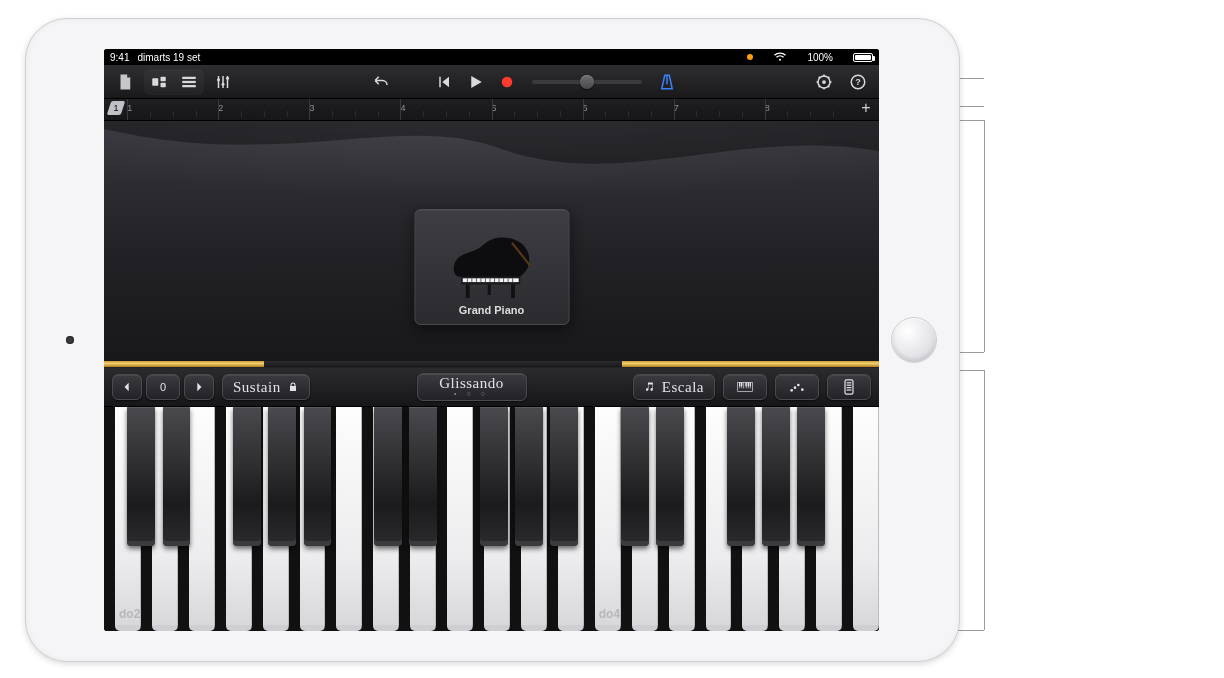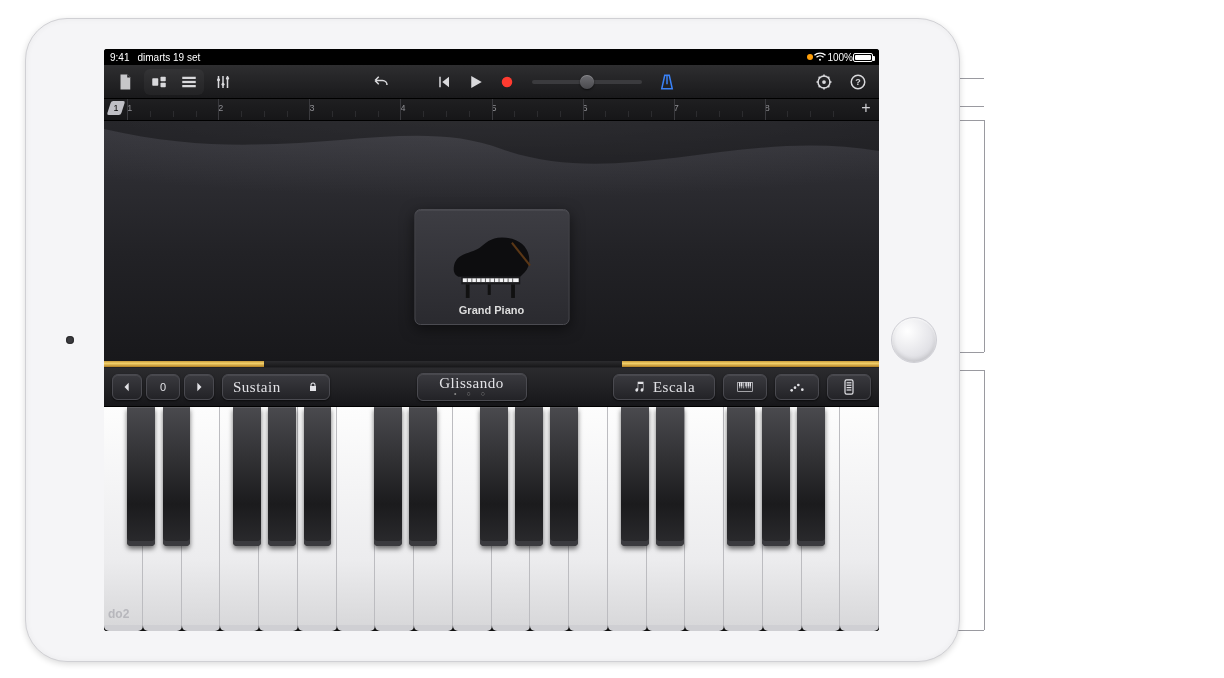--- a/index.html
+++ b/index.html
@@ -36,21 +36,21 @@
     display: flex; flex-direction: column;
   }
 
   
   .status {
     height: 16px; display: flex; align-items: center; justify-content: space-between;
     padding: 0 6px; color: #fff; font-size: 10px; font-weight: 500;
     background: #000;
   }
   .status .left { display: flex; gap: 8px; align-items: center; }
-  .status .right { display: flex; gap: 0; align-items: center; text-align: center; }
+  .status .right { display: flex; gap: 20px; align-items: center; text-align: center; }
   .dot-orange { width:6px; height:6px; border-radius:50%; background:#ff9f0a; }
   .wifi { display:inline-flex; }
   .battery {
     width: 20px; height: 9px; border:1px solid #fff; border-radius:2px; position:relative;
   }
   .battery::after { content:""; position:absolute; right:-3px; top:2px; width:2px; height:5px; background:#fff; border-radius:0 1px 1px 0;}
   .battery .fill { position:absolute; left:1px; top:1px; bottom:1px; right:1px; background:#fff; border-radius:1px;}
 
   
   .ctrlbar {
@@ -176,20 +176,21 @@
   .keyboard {
     flex:1; position:relative; background:#111;
   }
   .whites { position:absolute; inset:0; display:flex; }
   .wkey {
     flex:1; background: linear-gradient(#fdfdfd,#ececee 70%,#d8d8da);
     border-right:1px solid #bcbcc0;
     border-bottom: 6px solid #cfcfd3;
     position:relative;
     border-radius: 0 0 5px 5px;
+    margin-left: 11px;
   }
   .wkey .lbl {
     position:absolute; left:4px; bottom:4px; color:#b7b7bc; font-size:12px; font-weight:600;
   }
   .blacks { position:absolute; left:0; right:0; top:0; height:62%; pointer-events:none;}
   .bkey {
     position:absolute; top:0; width:3.6%; height:100%;
     background: linear-gradient(#4a4a4e,#1b1b1d 70%,#2b2b2e);
     border-radius: 0 0 4px 4px;
     box-shadow: 0 3px 5px rgba(0,0,0,.55), inset 0 -5px 0 #3b3b3f, inset 0 1px 0 rgba(255,255,255,.1);
@@ -418,33 +419,33 @@
             </div>
           <div class="pill" style="min-width:34px">
               <span>0</span>
             </div>
           <div class="pill">
               <svg viewBox="0 0 12 12" width="10" height="10">
                 <path fill="currentColor" d="M4 1l5 5-5 5z"></path>
               </svg>
             </div>
         </div>
-        <div class="pill lock" style="width:108px">
+        <div class="pill lock" style="width:88px">
           <span class="cursive">Sustain</span>
           <svg viewBox="0 0 24 24" width="12" height="12">
               <path fill="currentColor" d="M7 10V8a5 5 0 0110 0v2h1v10H6V10zm2 0h6V8a3 3 0 00-6 0z"></path>
             </svg>
         </div>
         <div class="flex"></div>
         <div class="pill" style="width:110px; flex-direction:column; height:28px; padding:2px 10px; gap:0;">
           <span class="cursive" style="line-height:14px">Glissando</span>
           <span style="font-size:7px; letter-spacing:4px; color:#888; line-height:8px;">• ○ ○</span>
         </div>
         <div class="flex"></div>
-        <div class="pill" style="width:102px">
+        <div class="pill" style="width:82px">
           <svg viewBox="0 0 24 24" width="14" height="14">
               <path fill="currentColor" d="M8 3v11.3A3 3 0 106 20a3 3 0 003-3V7h8v7.3A3 3 0 1015 20a3 3 0 003-3V3z"></path>
             </svg>
           <span class="cursive">Escala</span>
         </div>
         <div class="pill icon-pill">
           <svg viewBox="0 0 24 16">
               <rect x="1" y="1" width="22" height="14" fill="none" stroke="currentColor"></rect>
               <path stroke="currentColor" d="M4 1v9M7 1v9M10 1v9M14 1v9M17 1v9M20 1v9"></path>
               <rect x="3" y="1" width="2" height="6" fill="currentColor"></rect>
@@ -483,20 +484,23 @@
             <div class="wkey"></div>
             <div class="wkey"></div>
             <div class="wkey"></div>
             <div class="wkey"></div>
             <div class="wkey"></div>
             <div class="wkey"></div>
             <div class="wkey"></div>
             <div class="wkey"></div>
             <div class="wkey"></div>
             <div class="wkey"></div>
+            <div class="wkey">
+              <span class="lbl">do4</span>
+            </div>
             <div class="wkey"></div>
             <div class="wkey"></div>
             <div class="wkey"></div>
             <div class="wkey"></div>
             <div class="wkey"></div>
             <div class="wkey"></div>
             <div class="wkey"></div>
           </div>
         <div class="blacks">
             <div class="bkey" style="left: 3%;"></div>

